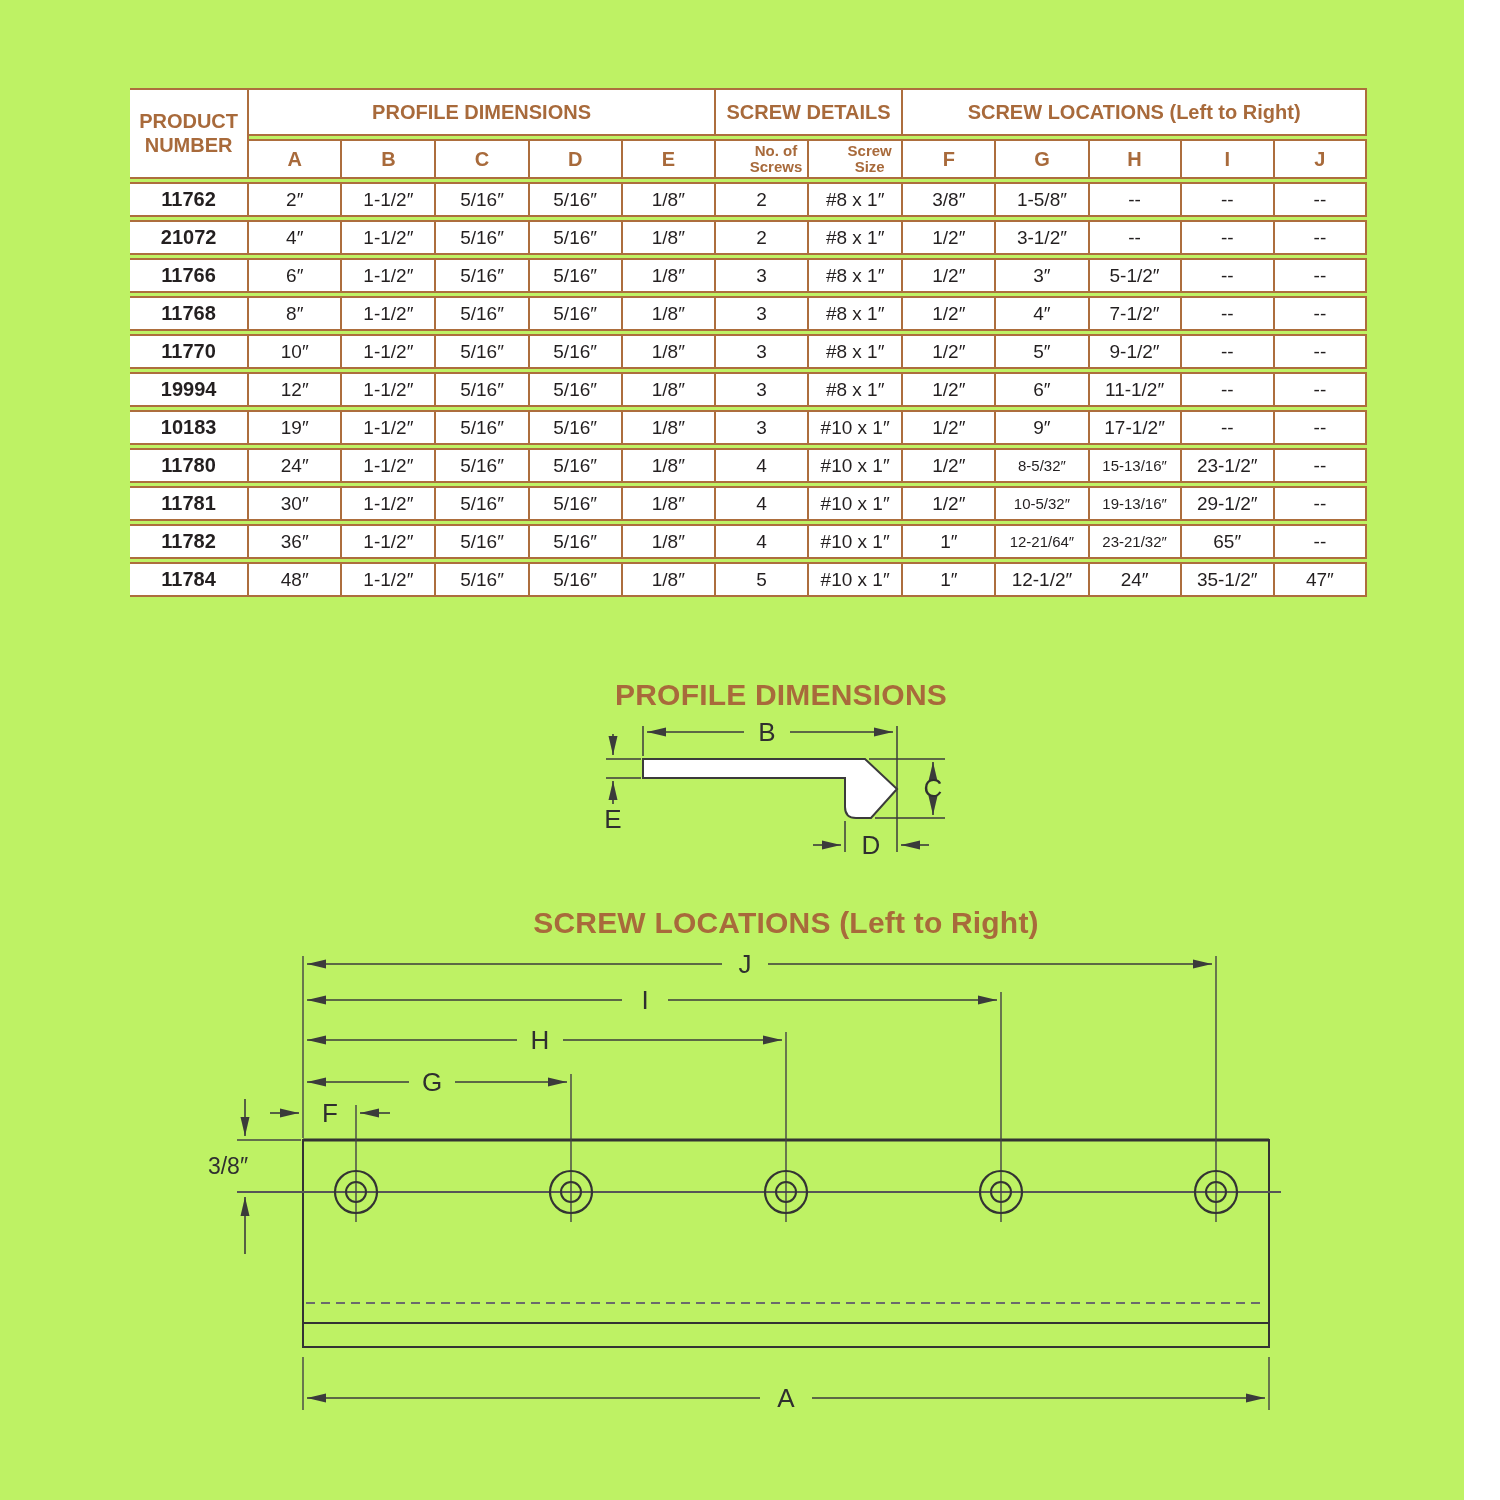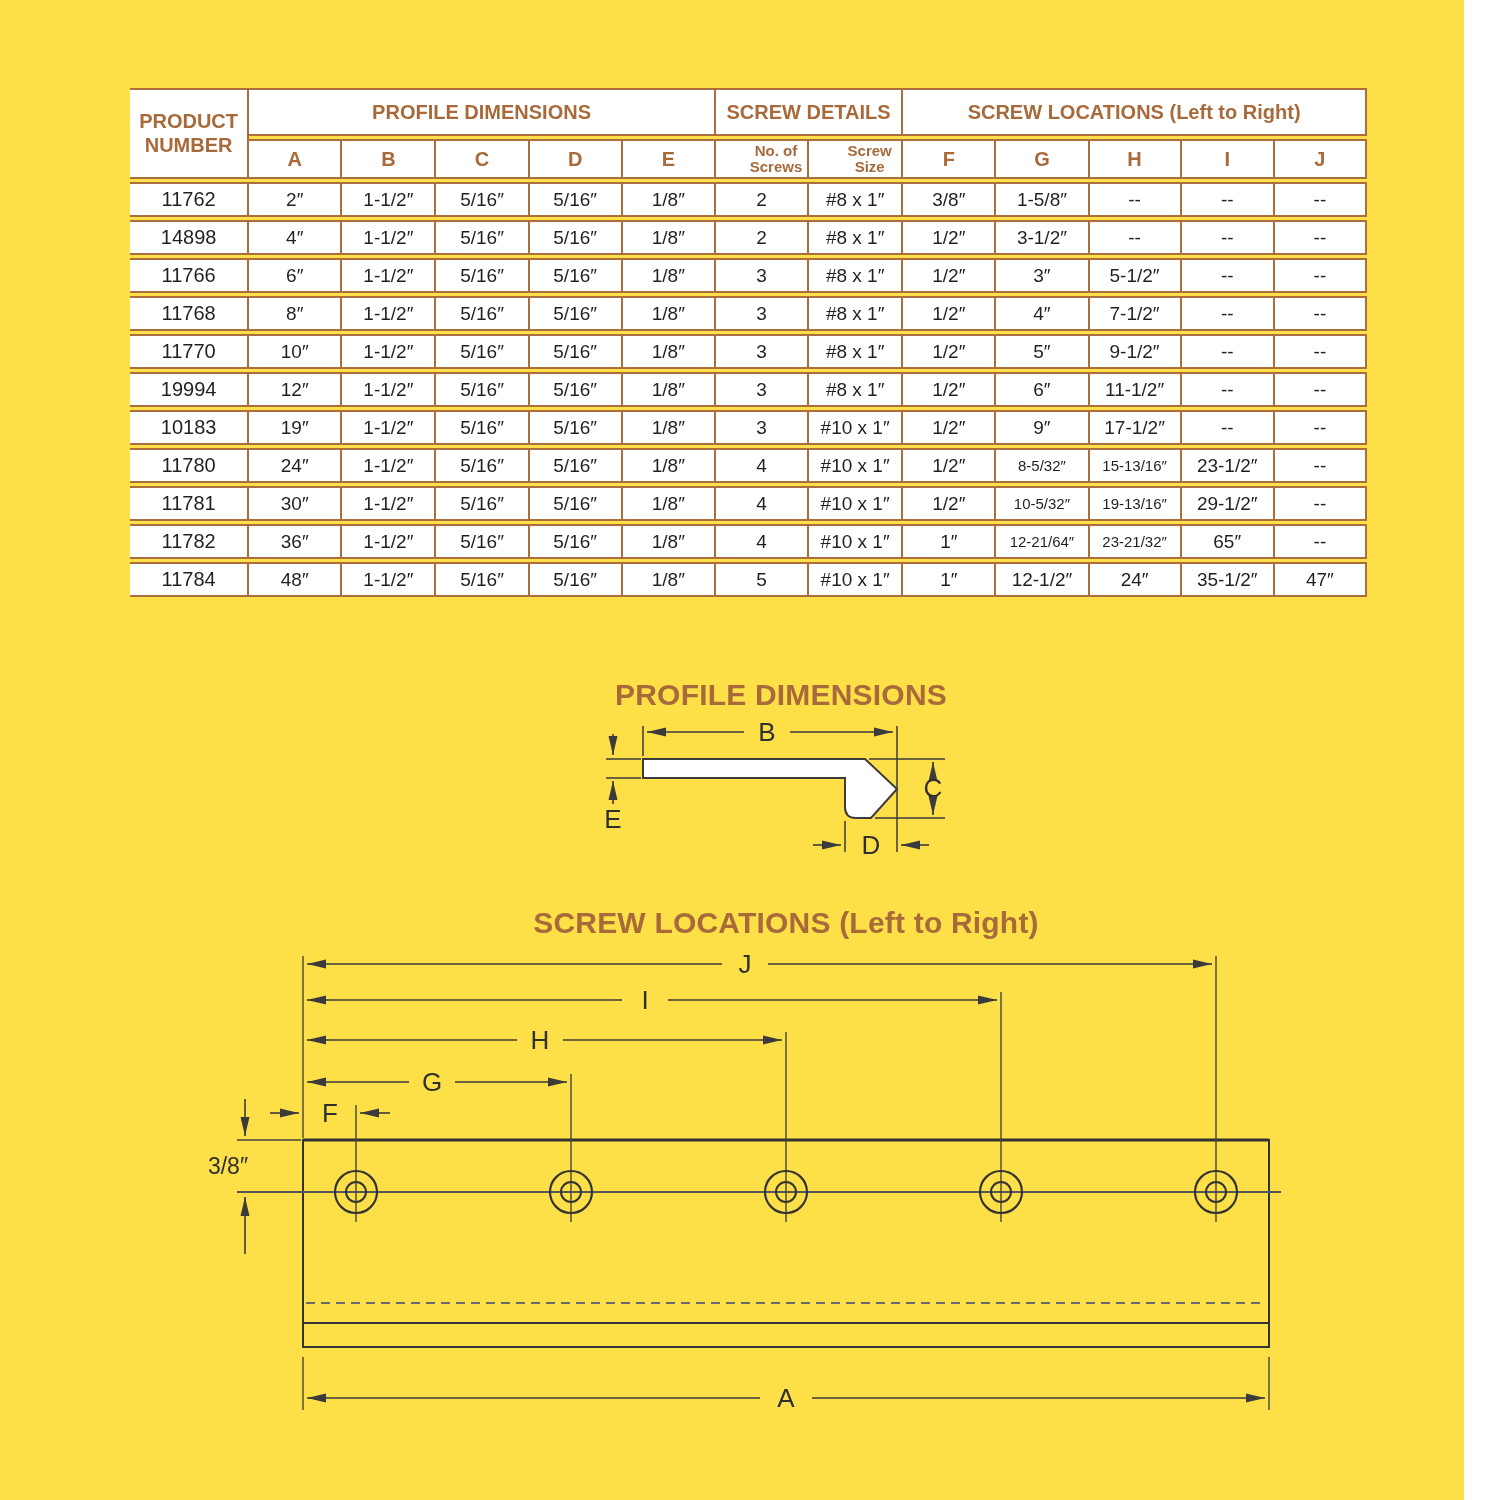--- a/index.html
+++ b/index.html
@@ -1,30 +1,30 @@
 <!DOCTYPE html>
 <html><head>
 <meta charset="utf-8">
 <style>
   html,body{margin:0;padding:0;background:#fff;}
-  .page{position:relative;width:1464px;height:1500px;background:#fde047;overflow:hidden;
+  .page{position:relative;width:1464px;height:1500px;background:#bef264;overflow:hidden;
         font-family:"Liberation Sans","DejaVu Sans",sans-serif;}
   :root{--brown:#a86a3b;--border:#ad6e3d;--ink:#231f20;--line:#3b3b3b;}
 
   
   .table-wrap{position:absolute;left:130px;top:85px;}
   table.spec{border-collapse:separate;border-spacing:0 3px;table-layout:fixed;width:1237px;}
   table.spec th,table.spec td{
     box-sizing:border-box;border:2px solid var(--border);border-left:none;
     text-align:center;vertical-align:middle;padding:0;background:#fff;}
   th.prodhead{border-top:none;color:var(--brown);font-size:20px;font-weight:bold;line-height:1.18;}
   th.group{height:48px;color:var(--brown);font-size:20px;font-weight:bold;}
   th.sub{height:40px;color:var(--brown);font-size:20px;font-weight:bold;white-space:pre-line;}
   th.sub.mini{font-size:15px;line-height:1.1;padding-left:29px;}
-  table.spec tbody th{height:35px;font-size:20px;font-weight:normal;color:var(--ink);}
+  table.spec tbody th{height:35px;font-size:20px;font-weight:bold;color:var(--ink);}
   table.spec tbody td{height:35px;font-size:19px;font-weight:normal;color:var(--ink);}
   table.spec tbody td.small{font-size:15px;}
 
   
   .diagram-title{position:absolute;text-align:center;font-size:30px;font-weight:bold;
                  color:var(--brown);letter-spacing:.2px;}
   svg.diagram{position:absolute;overflow:visible;}
   .dimtext{font-family:"Liberation Sans","DejaVu Sans",sans-serif;font-size:26px;
            fill:#2f2f2f;text-anchor:middle;}
   .dimtext .smalltxt{font-size:23px;}
@@ -85,21 +85,21 @@
             <td>1/8″</td>
             <td>2</td>
             <td>#8 x 1″</td>
             <td>3/8″</td>
             <td>1-5/8″</td>
             <td>--</td>
             <td>--</td>
             <td>--</td>
           </tr>
           <tr>
-            <th>14898</th>
+            <th>21072</th>
             <td>4″</td>
             <td>1-1/2″</td>
             <td>5/16″</td>
             <td>5/16″</td>
             <td>1/8″</td>
             <td>2</td>
             <td>#8 x 1″</td>
             <td>1/2″</td>
             <td>3-1/2″</td>
             <td>--</td>

